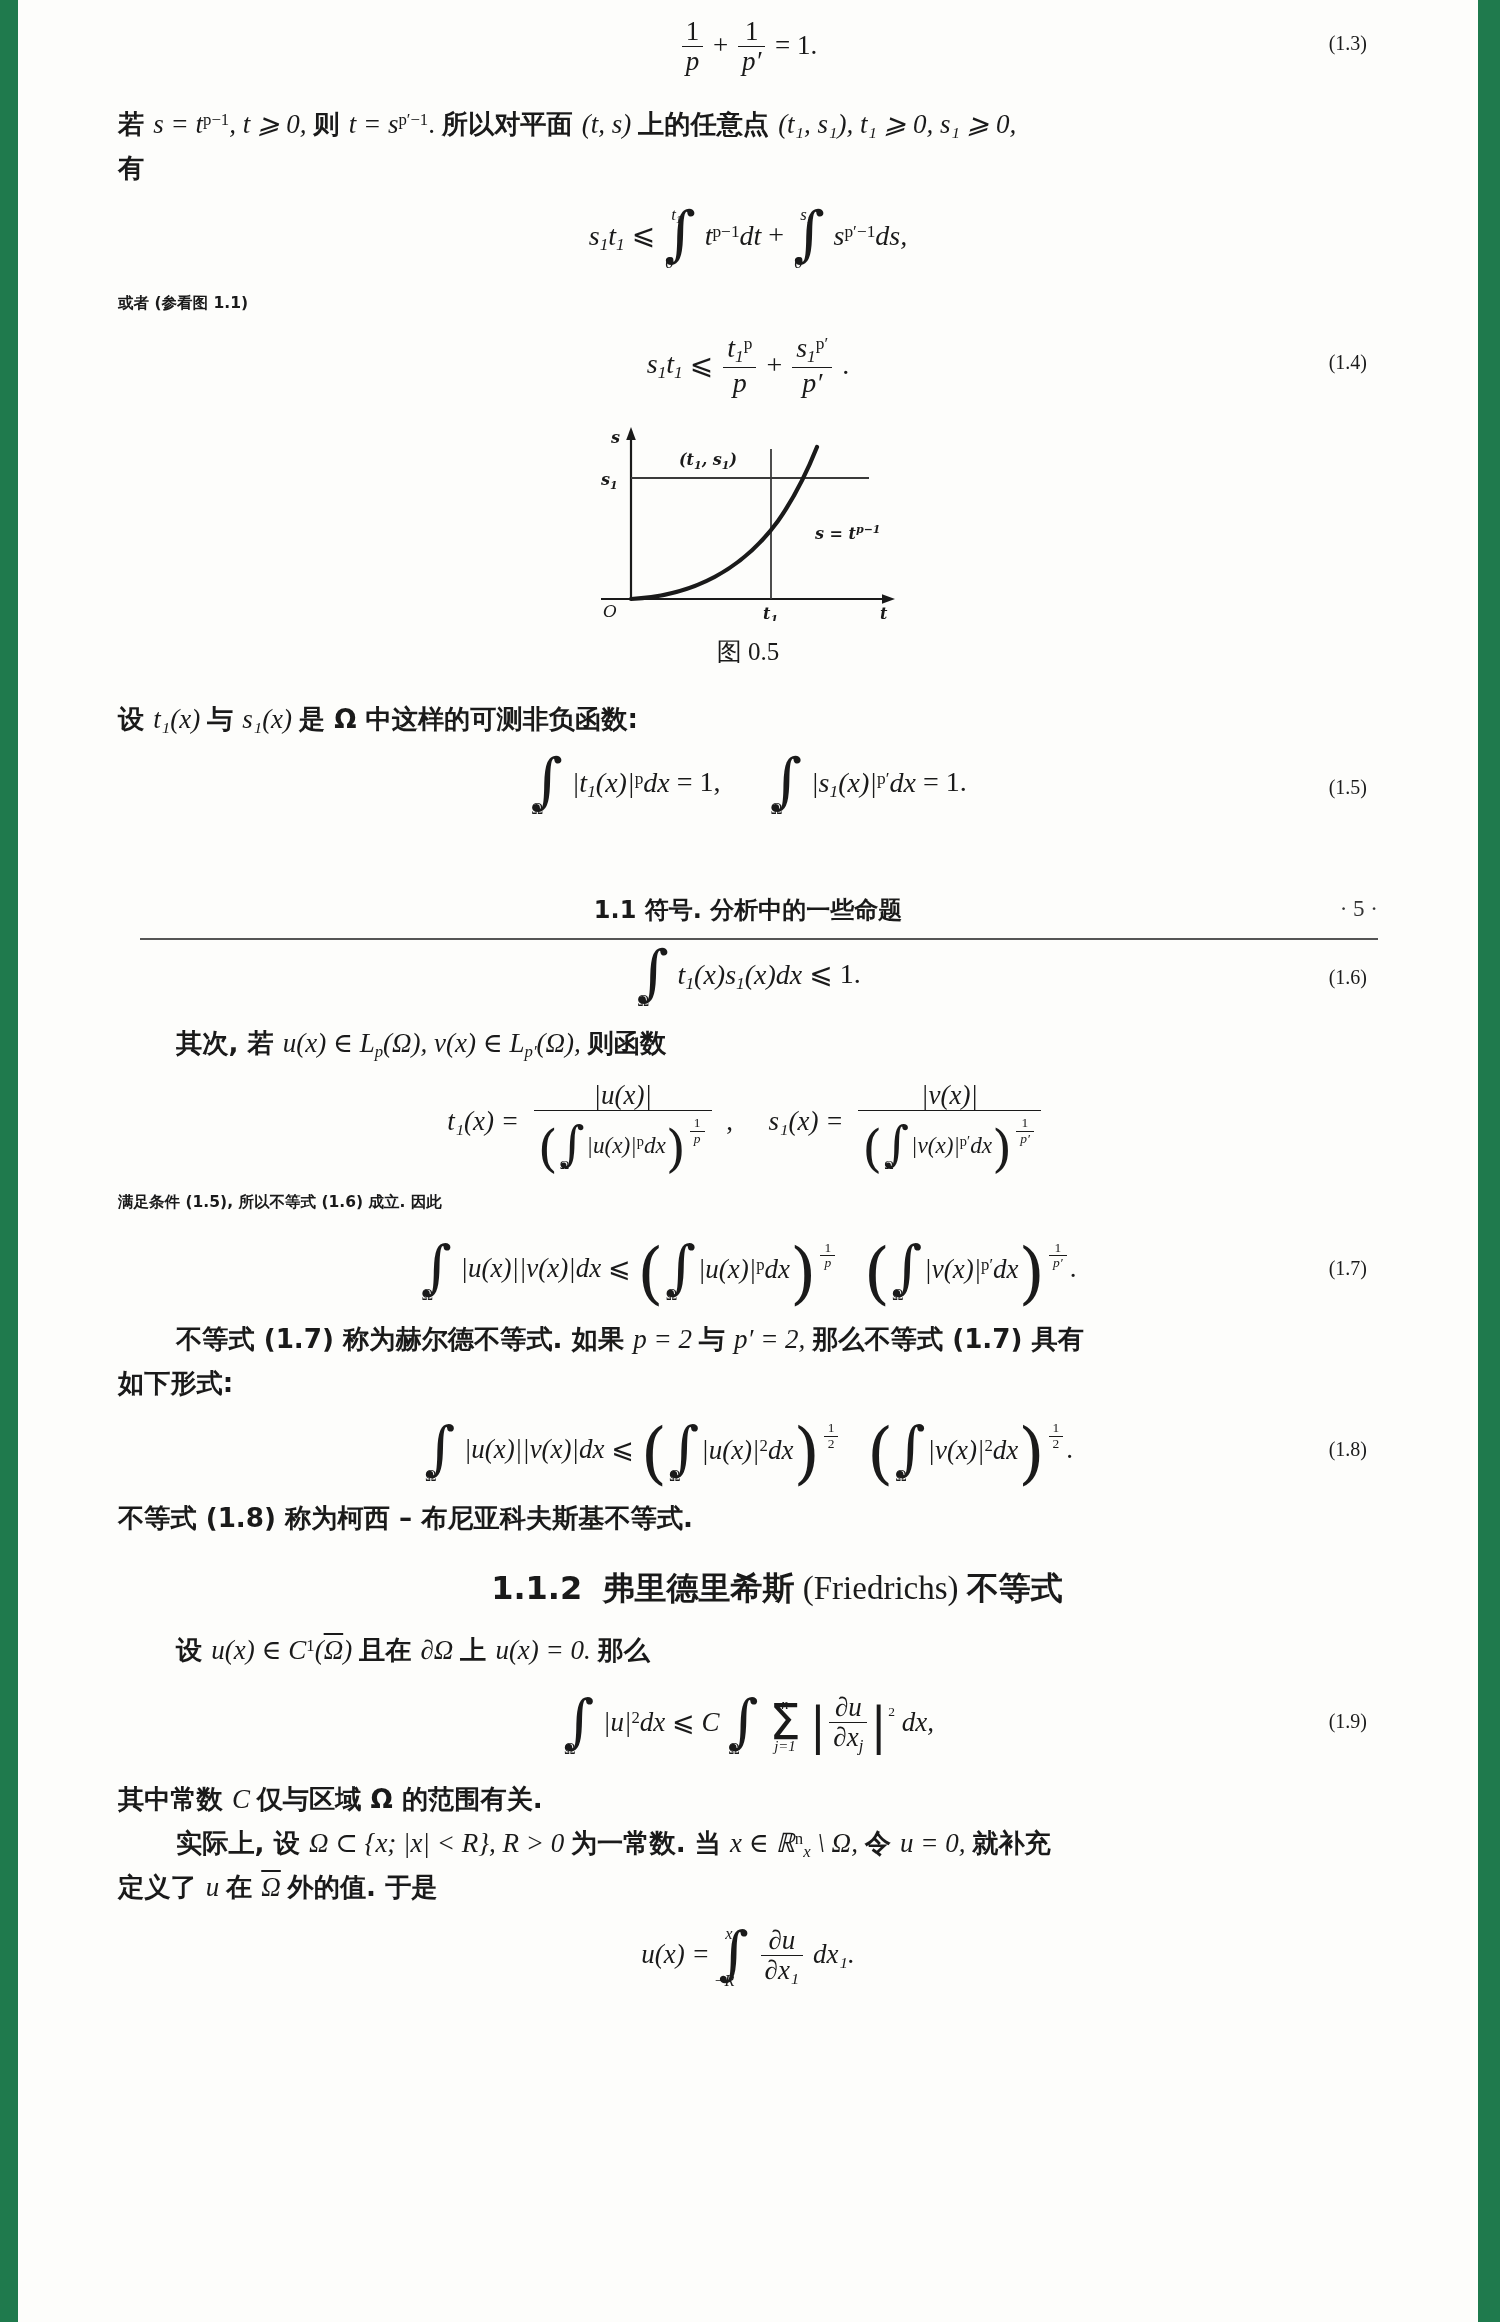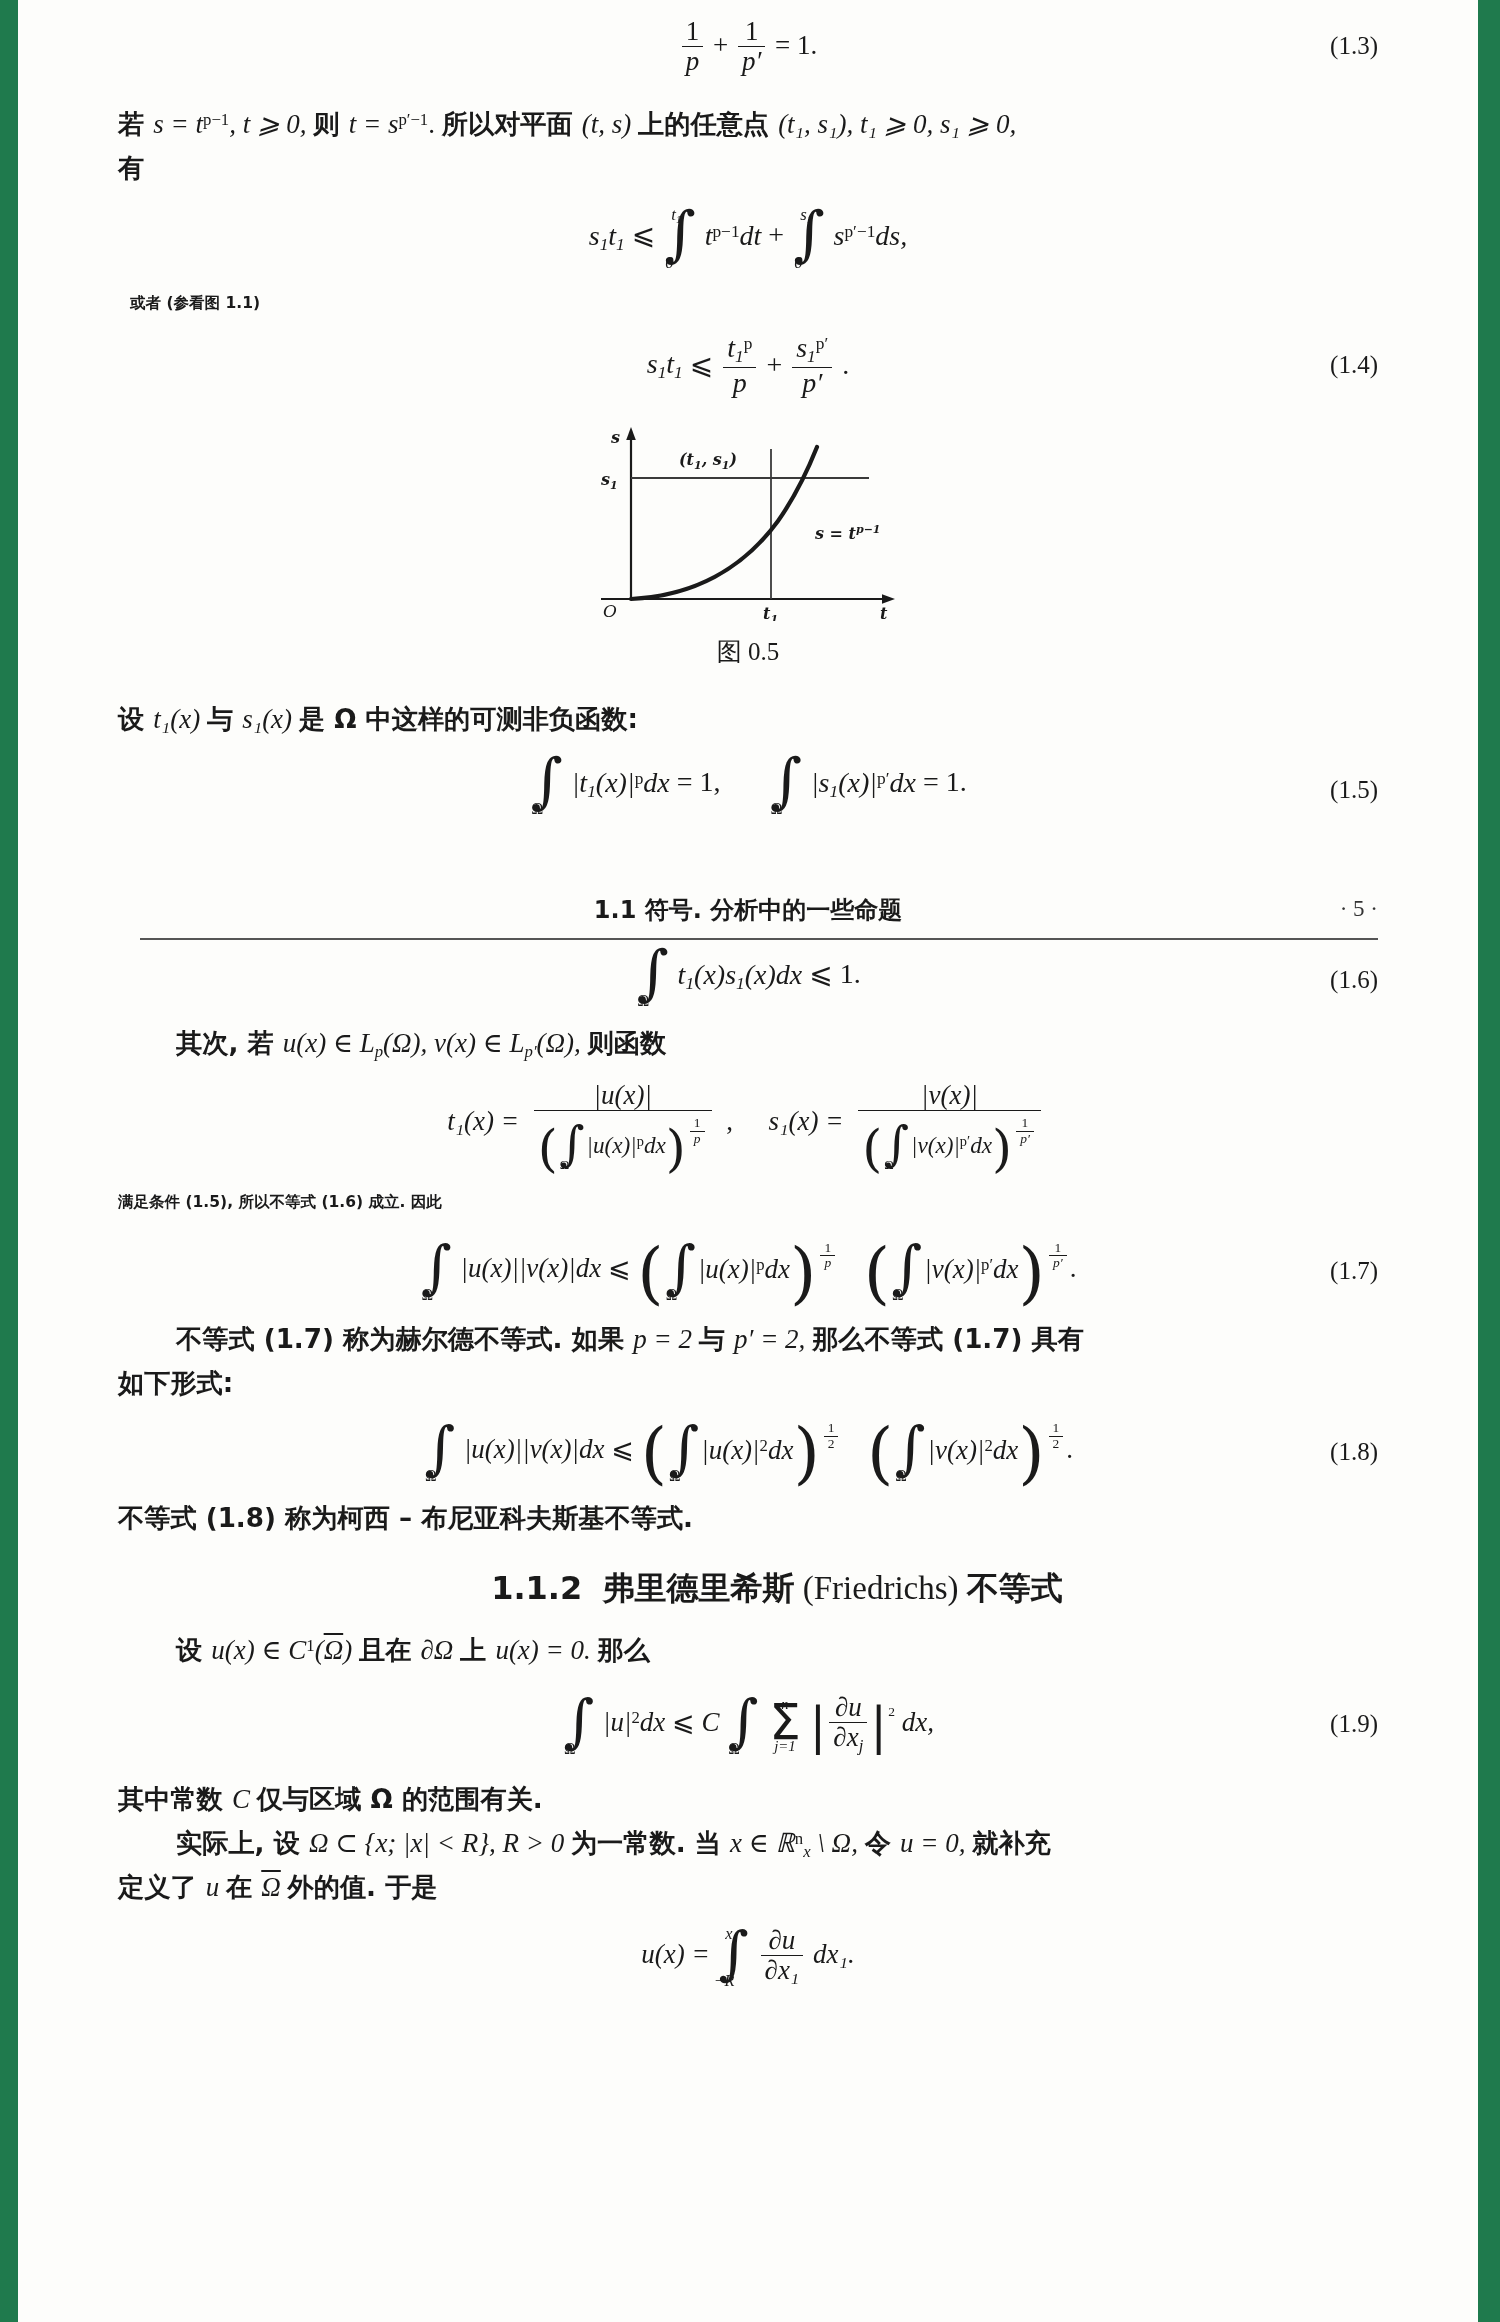--- a/index.html
+++ b/index.html
@@ -62,23 +62,23 @@
     line-height: 1.08;
     margin: 0 3px;
     position: relative;
     top: -0.05em;
   }
   .frac .num { display: block; padding: 0 4px; }
   .frac .den { display: block; padding: 0 4px; border-top: 1.4px solid #1a1a1a; }
 
   .tag {
     position: absolute;
-    right: 0;
+    right: 11px;
     font-style: normal;
-    font-size: 25px;
+    font-size: 20px;
   }
 
   
   .intg {
     display: inline-block;
     position: relative;
     font-size: 1.0em;
     vertical-align: middle;
     margin: 0 2px;
   }
@@ -260,21 +260,21 @@
       <span class="it">t<sup class="up">p−1</sup>dt</span>
       <span class="up">+</span>
       <span class="intg">
         <span class="lim-top">s<sub>1</sub></span>
         <span class="sym">∫</span>
         <span class="lim-bot up">0</span>
       </span>
       <span class="it">s<sup class="up">p′−1</sup>ds,</span>
     </div>
 
-    <div class="para cn" style="margin-top:30px;margin-left:12px;">或者 (参看图 1.1)</div>
+    <div class="para cn" style="margin-top:30px;">或者 (参看图 1.1)</div>
 
     <div class="eqrow" style="margin-top:18px;">
       <div class="mathline" style="font-size:28px;">
         <span class="it">s<sub>1</sub>t<sub>1</sub></span>
         <span class="up">⩽</span>
         <span class="frac">
           <span class="num it">t<sub>1</sub><sup class="up">p</sup></span>
           <span class="den it">p</span>
         </span>
         <span class="up">+</span>

